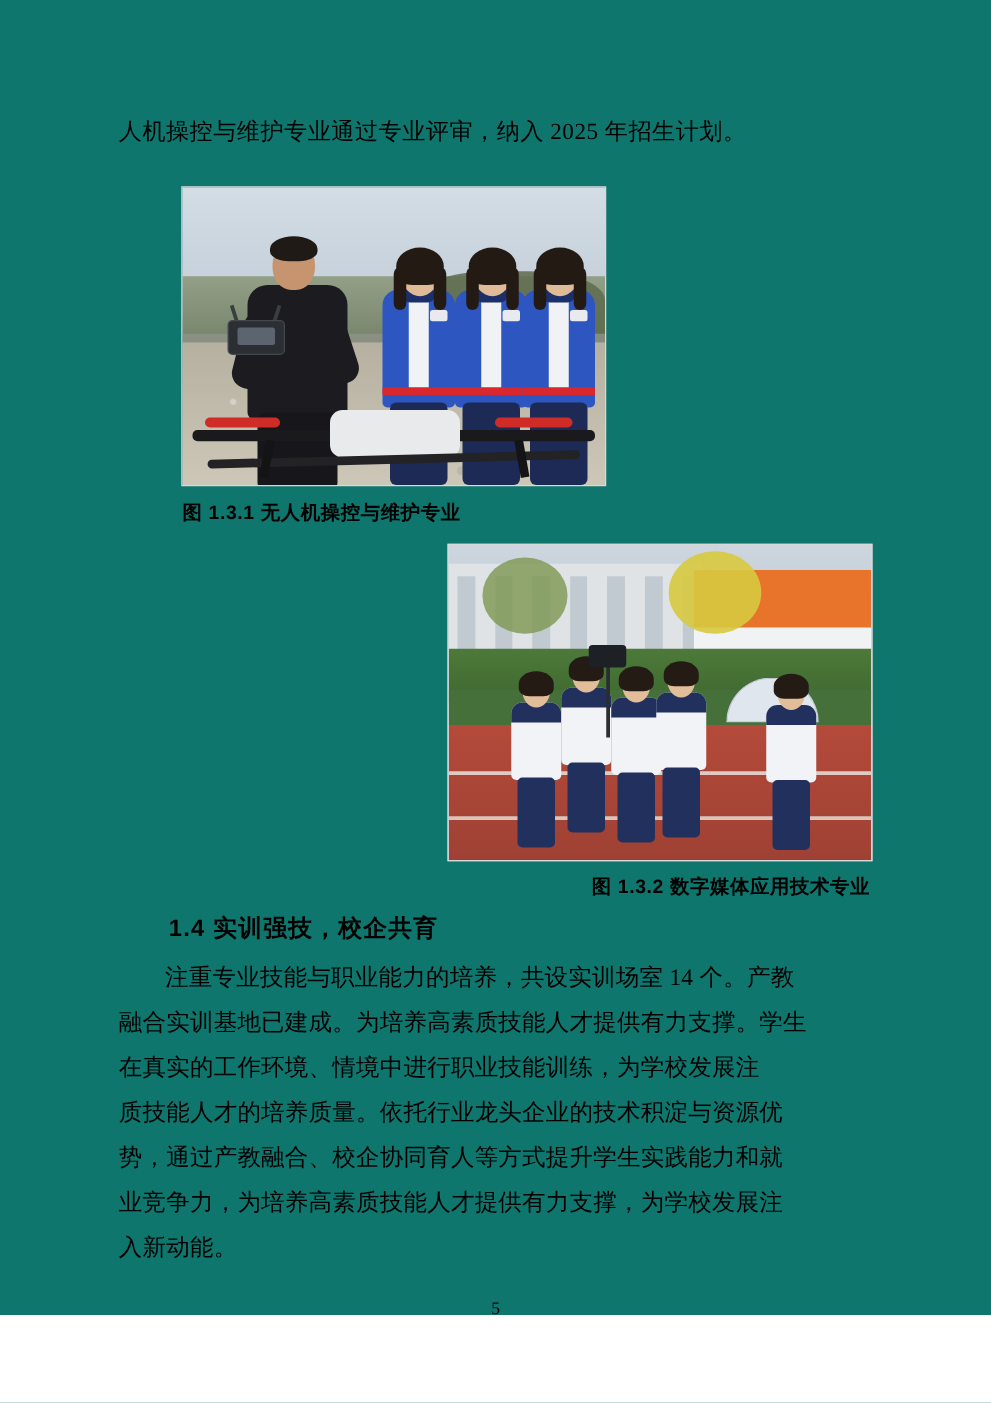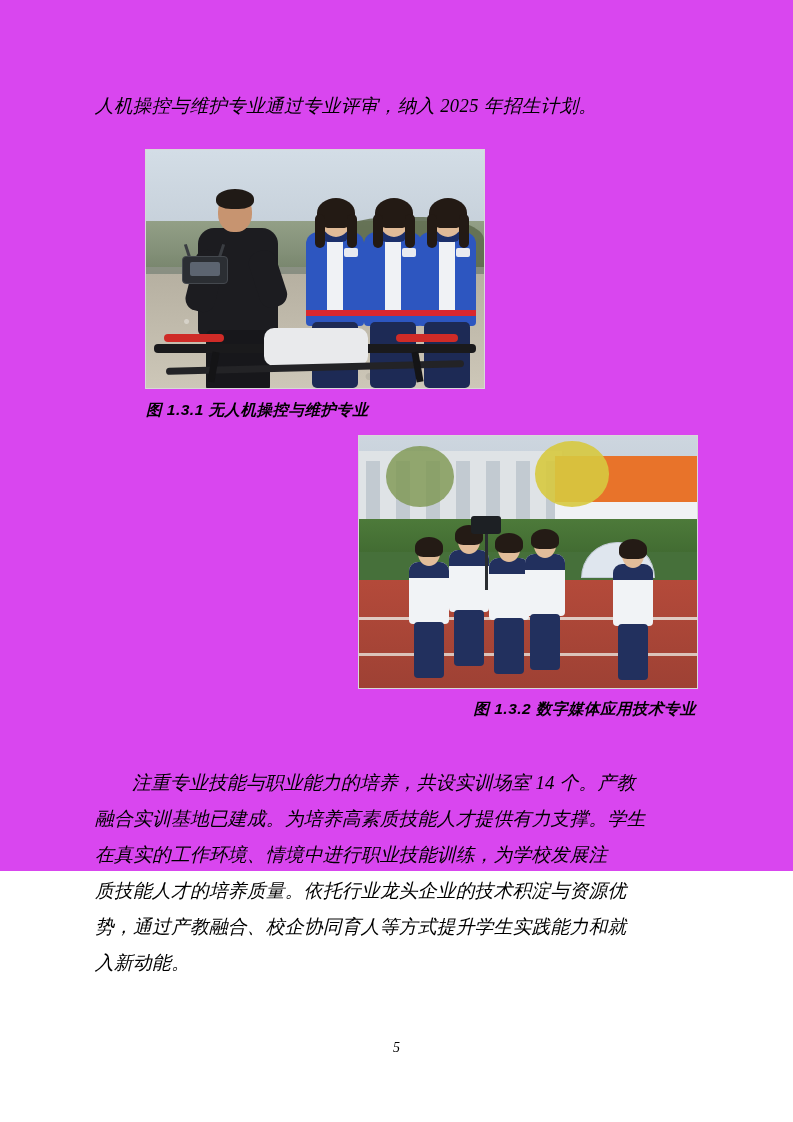--- a/index.html
+++ b/index.html
@@ -12,23 +12,22 @@
     height: 1122px;
     position: relative;
     font-family: "Liberation Serif", "DejaVu Serif", serif;
     color: #000000;
     overflow: hidden;
   }
   .page {
     position: absolute;
     left: 0; top: 0;
     width: 793px;
-    height: 871px;
-    background: #d946ef;
-    font-style: italic;
+    height: 1052px;
+    background: #0f766e;
   }
   .content {
     position: absolute;
     left: 95px;
     top: 92px;
     width: 610px;
   }
   .para-line {
     font-size: 18.5px;
     line-height: 1.55;
@@ -337,25 +336,27 @@
         <div class="head"></div>
         <div class="hair"></div>
       </div>
 
       <div class="i2-tripod"></div>
       <div class="i2-cam"></div>
     </div>
     <div class="fig-caption fig2-caption">图 1.3.2 数字媒体应用技术专业</div>
   </div>
 
+  <div class="section-heading">1.4  实训强技，校企共育</div>
 
   <div class="body-para">
     <div class="line indent">注重专业技能与职业能力的培养，共设实训场室 14 个。产教</div>
     <div class="line">融合实训基地已建成。为培养高素质技能人才提供有力支撑。学生</div>
     <div class="line">在真实的工作环境、情境中进行职业技能训练，为学校发展注</div>
     <div class="line">质技能人才的培养质量。依托行业龙头企业的技术积淀与资源优</div>
     <div class="line">势，通过产教融合、校企协同育人等方式提升学生实践能力和就</div>
+    <div class="line">业竞争力，为培养高素质技能人才提供有力支撑，为学校发展注</div>
     <div class="line">入新动能。</div>
   </div>
 
   <div class="page-number">5</div>
 
 </div>
 
 </body></html>

